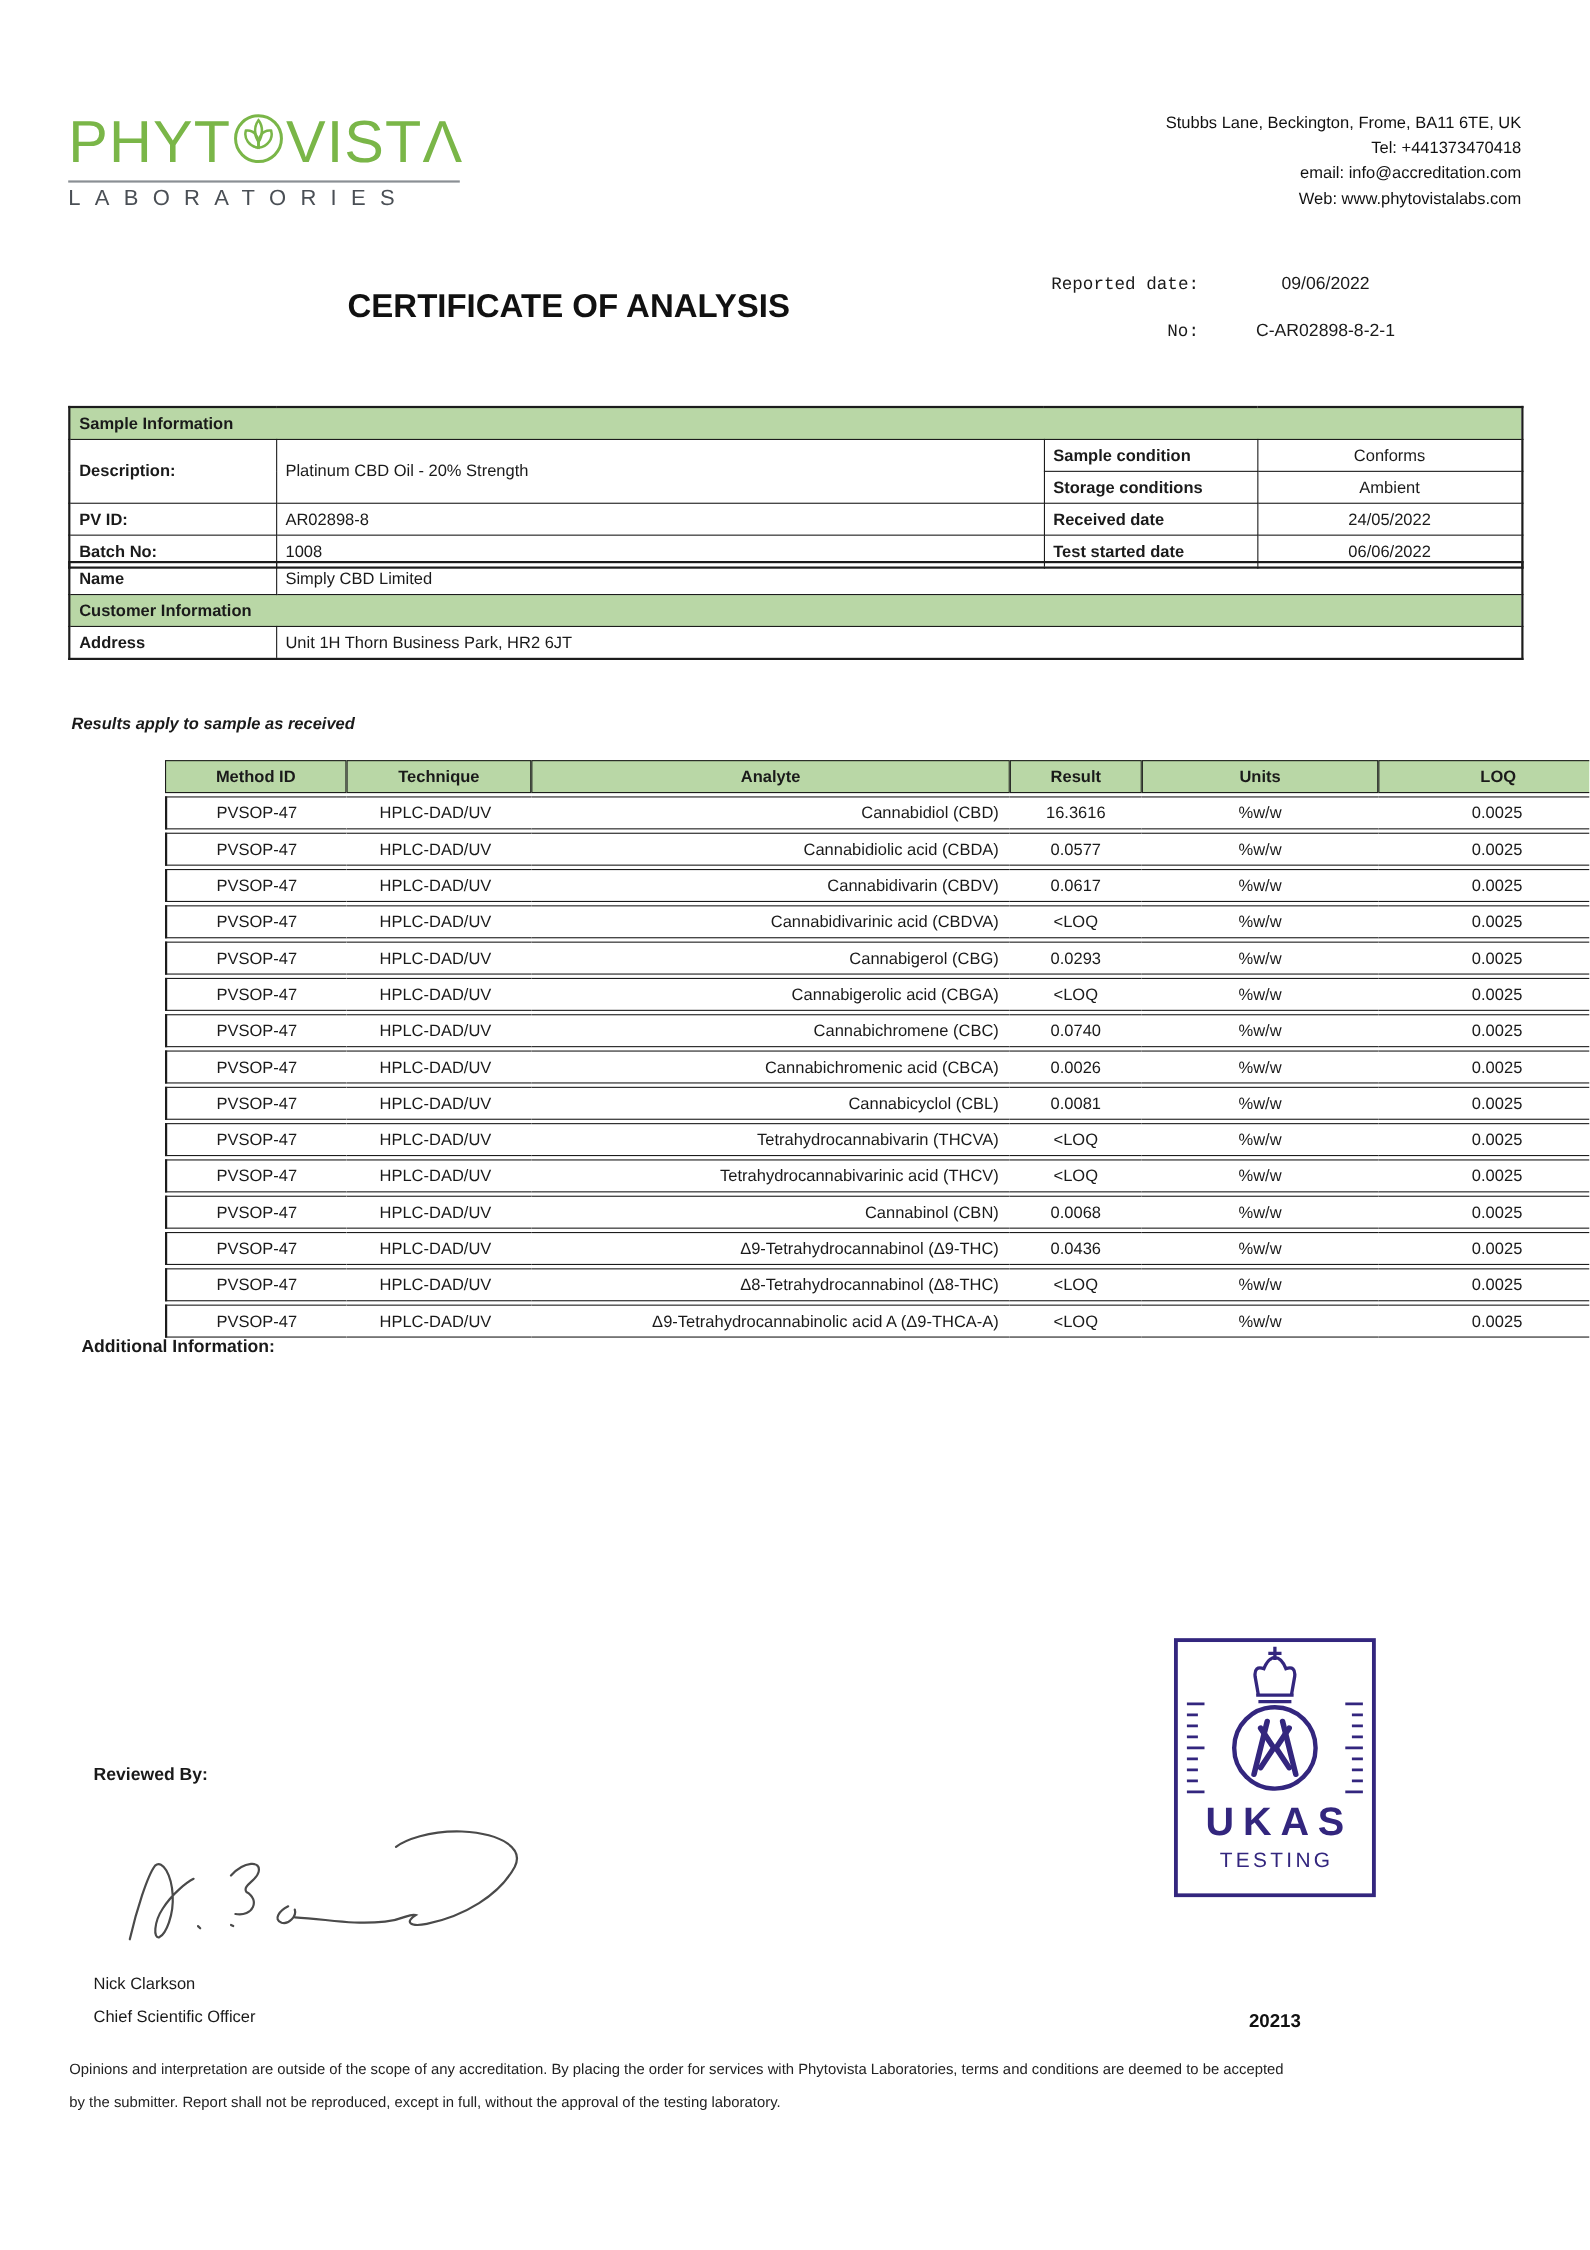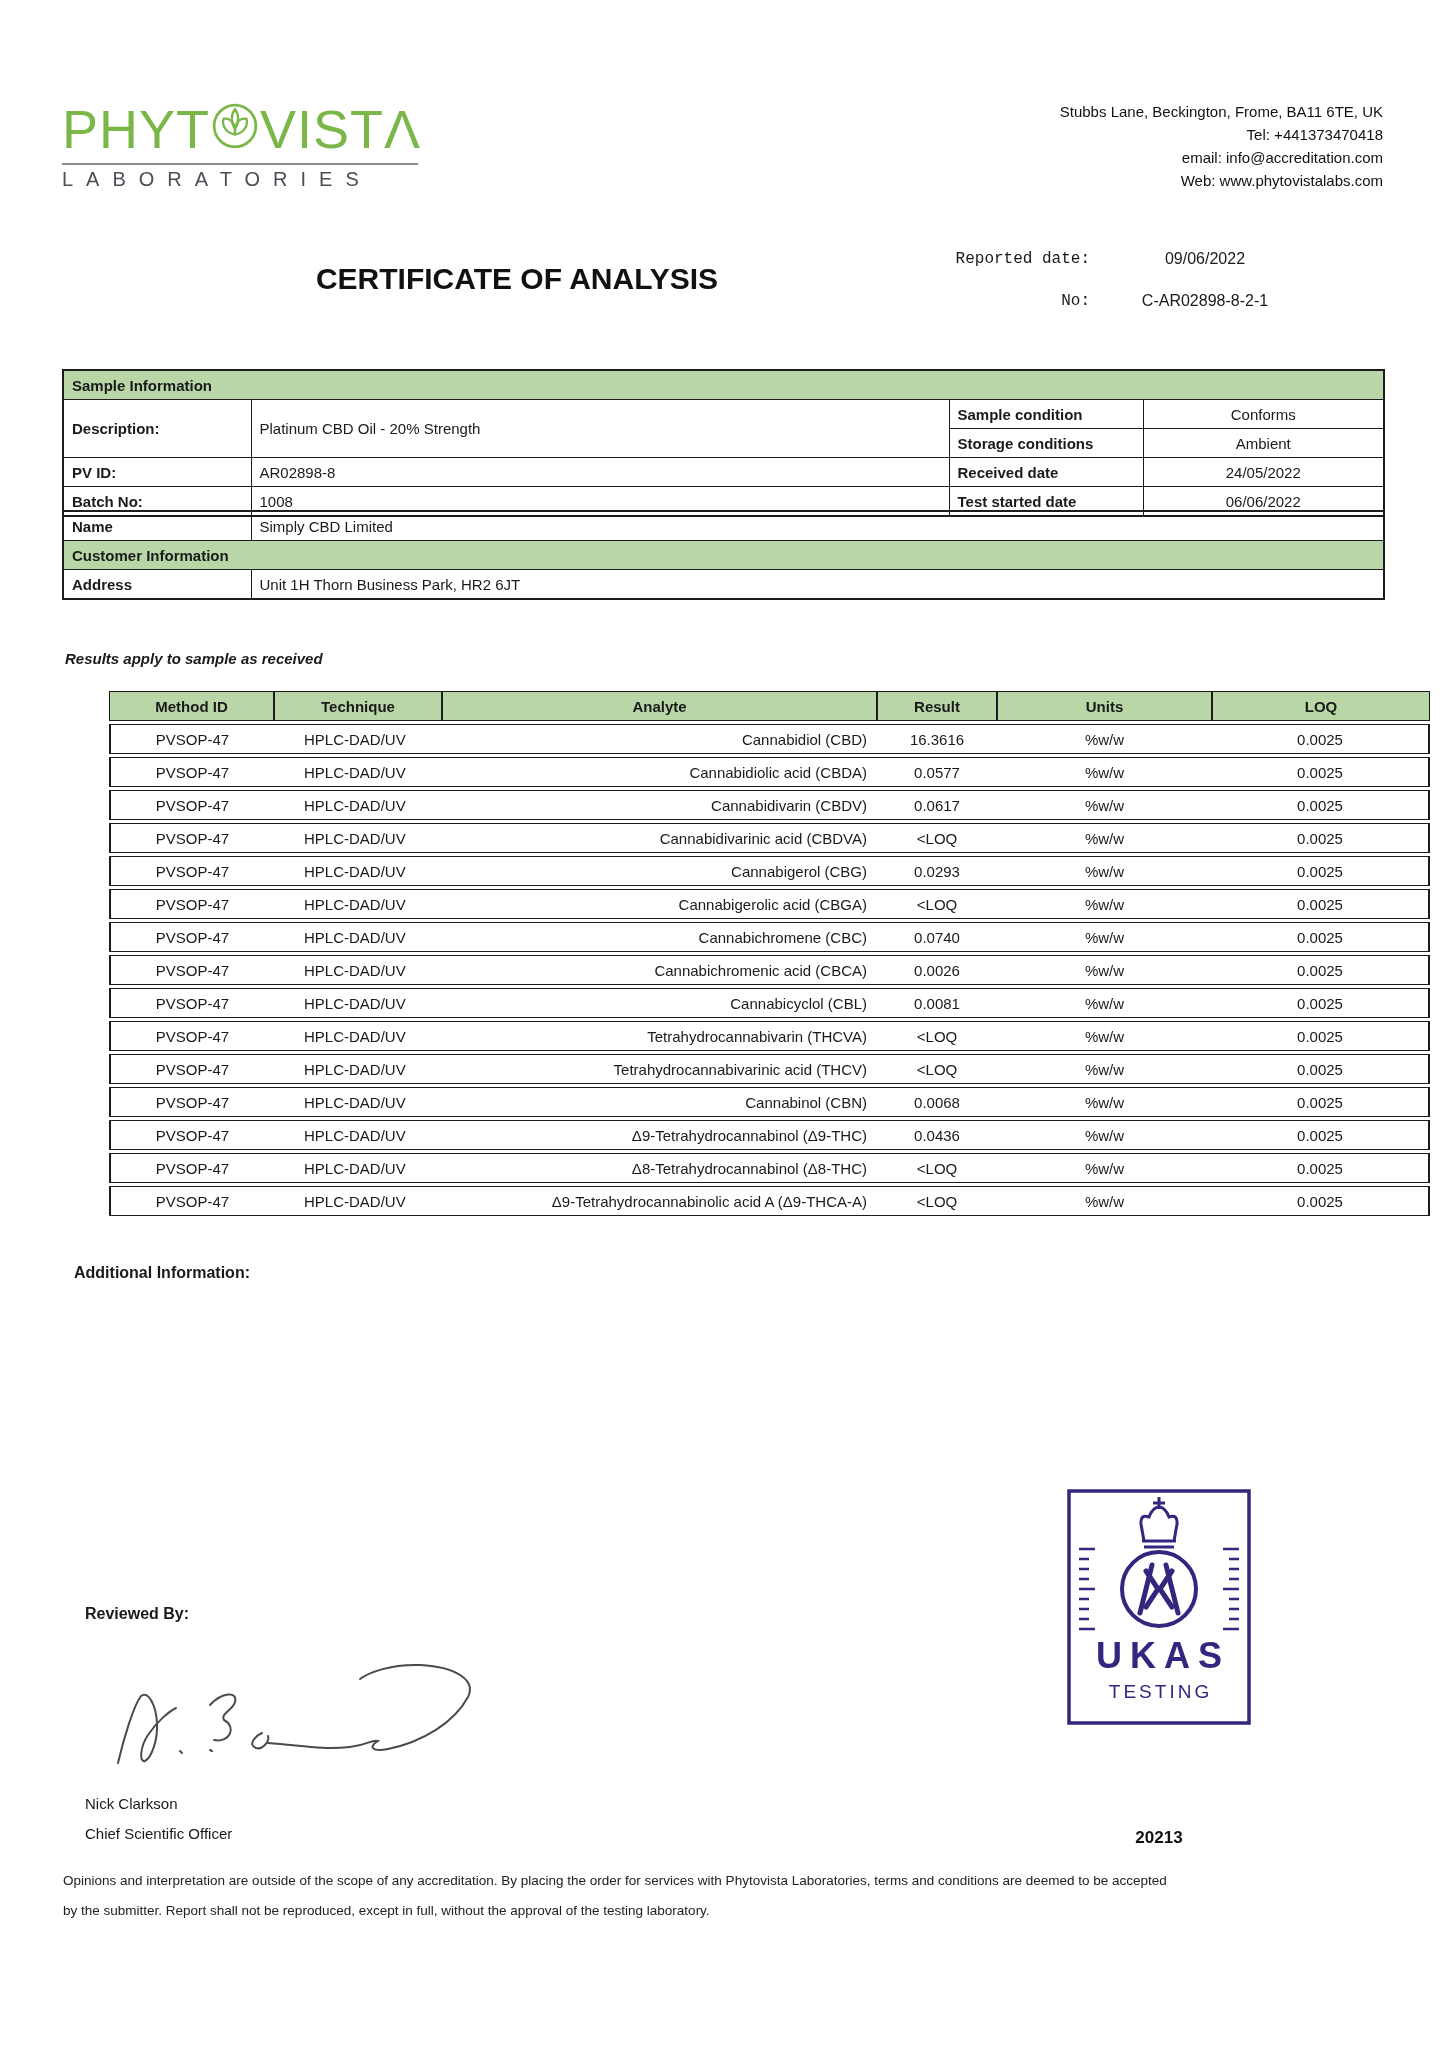--- a/index.html
+++ b/index.html
@@ -16,42 +16,42 @@
   .contact{position:absolute;right:62px;top:100px;text-align:right;font-size:15px;line-height:23px;color:#111;}
 
   .meta-row{position:absolute;left:760px;width:560px;display:flex;font-size:16px;}
   .meta-row .lbl{flex:1;text-align:right;font-family:Liberation Mono, monospace;}
   .meta-row .val{width:230px;text-align:center;}
 
   .doc-title{position:absolute;left:292px;top:262px;width:450px;text-align:center;
              font-size:30px;font-weight:bold;color:#111;letter-spacing:0px;}
 
   
-  table{border-collapse:collapse;table-layout:fixed;}
+  table{border-collapse:collapse;table-layout:fixed;padding-left:41px;}
   .info-table{position:absolute;left:62px;width:1321px;border:2px solid #1c1c1c;}
   .info-table td{border:1px solid #1c1c1c;font-size:15px;padding:1px 8px;height:26px;overflow:hidden;}
   .green-bar{background:#b9d7a6;font-weight:bold;font-size:16px;}
   .b{font-weight:bold;}
   .ctr{text-align:center;}
 
   
   .results{position:absolute;left:69px;top:688px;width:1321px;
            border-collapse:separate;border-spacing:0 3px;margin-left:40px;}
   .results td{font-size:15px;height:26px;padding:1px 6px;overflow:hidden;}
   .results thead td{background:#b9d7a6;border:1px solid #1c1c1c;font-weight:bold;text-align:center;}
   .results tbody td{border-top:1px solid #1c1c1c;border-bottom:1px solid #1c1c1c;background:#fff;}
   .results tbody td:first-child{border-left:2px solid #1c1c1c;}
   .results tbody td:last-child{border-right:2px solid #1c1c1c;}
   .c-method{text-align:center;}
   .c-tech{text-align:left;padding-left:30px !important;}
   .c-analyte{text-align:right;padding-right:10px !important;}
   .c-result,.c-units,.c-loq{text-align:center;}
 
   .note{position:absolute;left:65px;top:640px;font-size:15px;font-weight:bold;font-style:italic;margin-top:10px;}
-  .addl{position:absolute;left:74px;top:1216px;font-size:16px;font-weight:bold;margin-top:48px;}
+  .addl{position:absolute;left:74px;top:1216px;font-size:16px;font-weight:bold;}
 
   
   .reviewed{position:absolute;left:85px;top:1605px;font-size:16px;font-weight:bold;}
   .sig{position:absolute;left:110px;top:1645px;}
   .signer-name{position:absolute;left:85px;top:1795px;font-size:15px;}
   .signer-role{position:absolute;left:85px;top:1825px;font-size:15px;}
 
   
   .ukas{position:absolute;left:1067px;top:1489px;width:184px;height:236px;}
   .ukas svg{position:absolute;left:0;top:0;}

